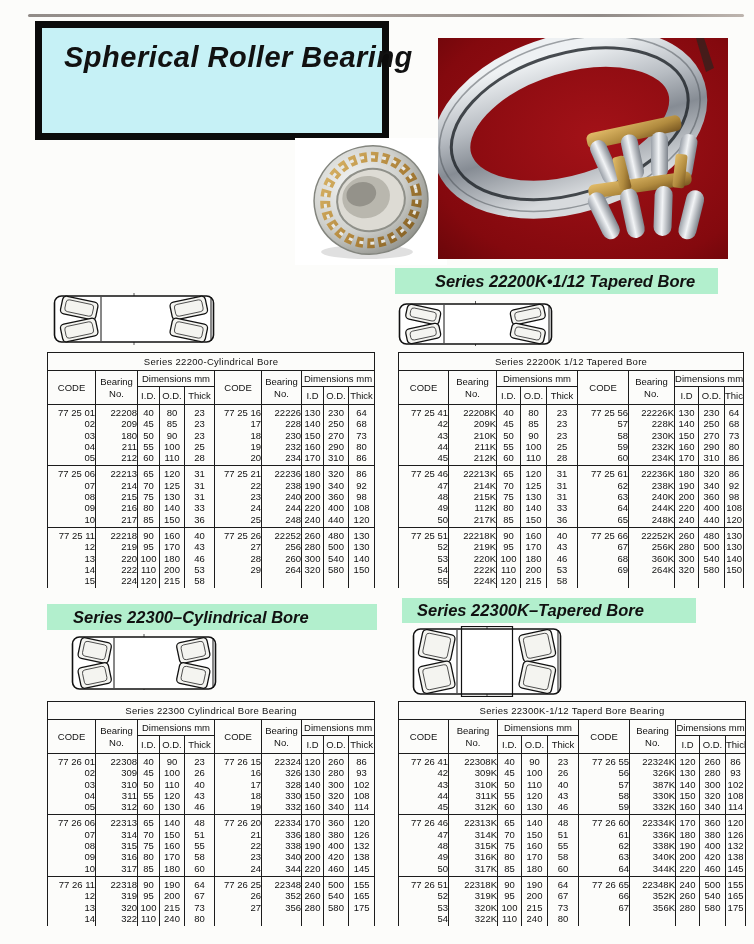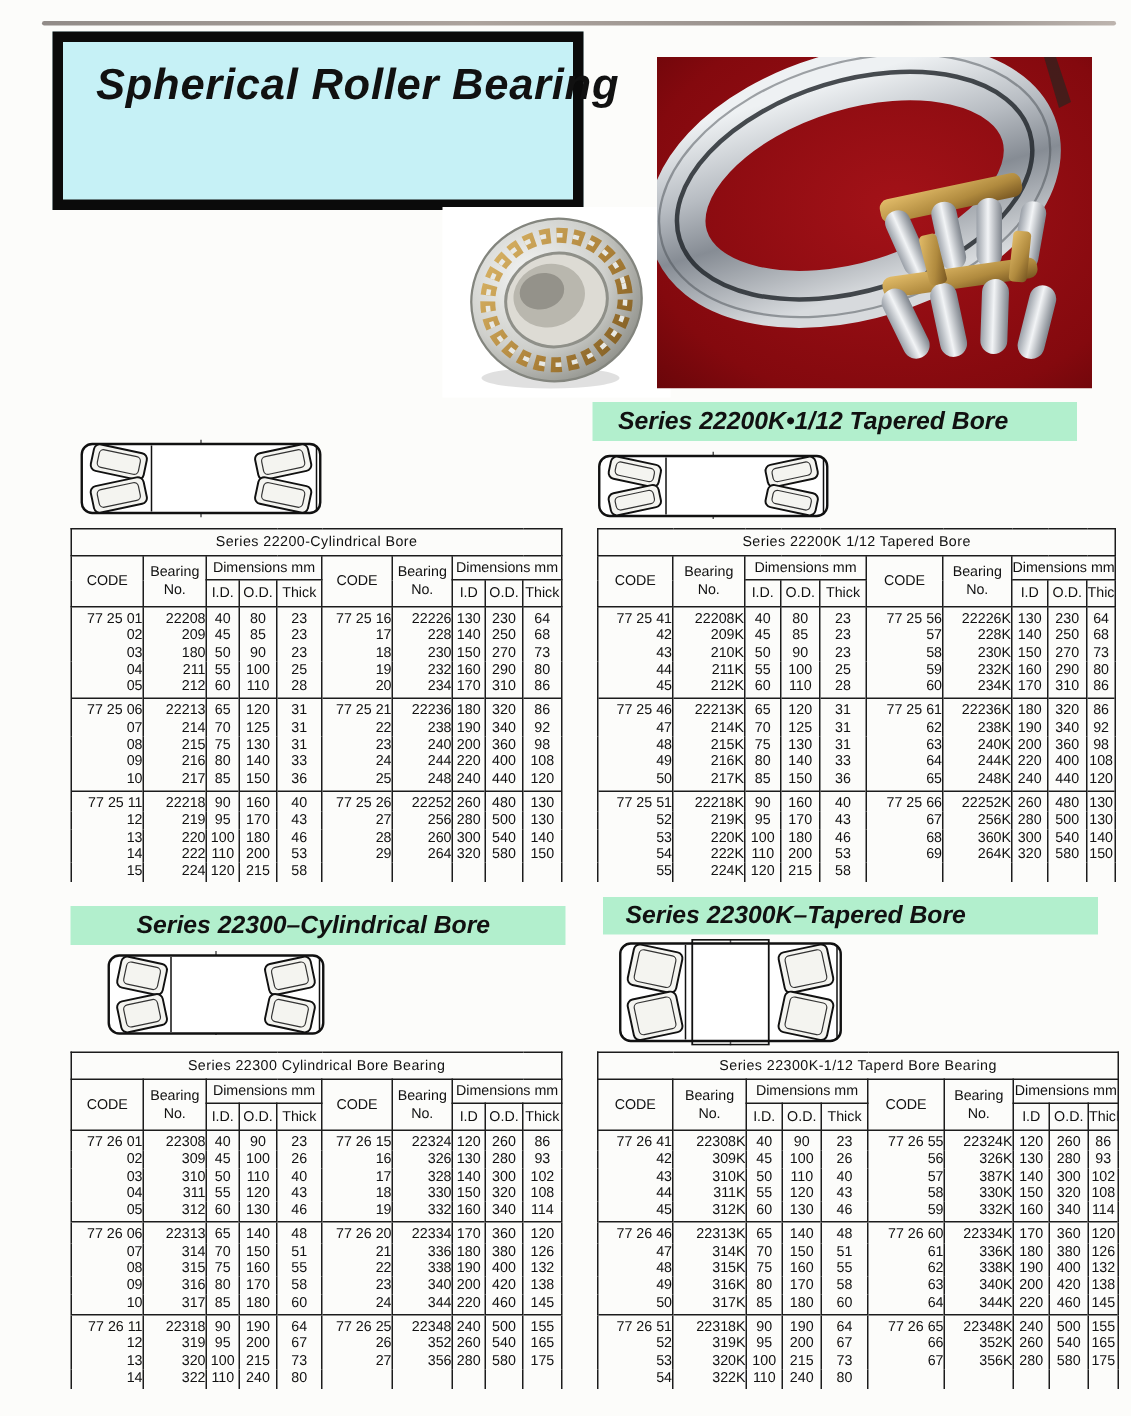--- a/index.html
+++ b/index.html
@@ -20,23 +20,23 @@
   .title-ko{font-size:25px;font-weight:bold;letter-spacing:7px;margin:10px 0 0 24px;white-space:nowrap;}
   
   .photo{position:absolute;}
   .photo.small{left:295px;top:138px;width:152px;height:127px;background:#ffffff;}
   .photo.large{left:438px;top:38px;width:290px;height:221px;}
   .photo svg{display:block;}
   
   .banner{position:absolute;background:#b2efcd;display:flex;align-items:center;}
   .banner span{font-weight:bold;font-style:italic;font-size:16.5px;white-space:nowrap;}
   .banner-0{left:48px;top:262px;width:242px;height:25px;}   .banner-0 span{margin-left:13px;}
-  .banner-1{left:395px;top:268px;width:323px;height:26px;}  .banner-1 span{margin-left:17px;}
-  .banner-2{left:47px;top:604px;width:330px;height:26px;}   .banner-2 span{margin-left:44px;}
-  .banner-3{left:402px;top:598px;width:330px;height:25px;}  .banner-3 span{margin-left:15px;}
+  .banner-1{left:395px;top:268px;width:323px;height:26px;justify-content:center;}  .banner-1 span{margin-left:17px;}
+  .banner-2{left:47px;top:604px;width:330px;height:26px;}   .banner-2 span{margin-left:26px;}
+  .banner-3{left:402px;top:598px;width:294px;height:25px;}  .banner-3 span{margin-left:15px;}
   
   .diag{position:absolute;}
   .diag-0{left:53px;top:293px;width:162px;height:52px;}
   .diag-1{left:398px;top:301px;width:155px;height:46px;}
   .diag-2{left:71px;top:634px;width:146px;height:58px;}
   .diag-3{left:412px;top:626px;width:150px;height:71px;}
   
   .tablewrap{position:absolute;}
   .tw-0{left:47px;top:352px;width:327px;}
   .tw-1{left:398px;top:352px;width:345px;}
@@ -614,21 +614,21 @@
             <td class="c-dim">130</td>
             <td class="c-dim">31</td>
             <td class="c-code">63</td>
             <td class="c-bear">240K</td>
             <td class="c-dim">200</td>
             <td class="c-dim">360</td>
             <td class="c-dim">98</td>
           </tr>
           <tr>
             <td class="c-code">49</td>
-            <td class="c-bear">216K</td>
+            <td class="c-bear">112K</td>
             <td class="c-dim">80</td>
             <td class="c-dim">140</td>
             <td class="c-dim">33</td>
             <td class="c-code">64</td>
             <td class="c-bear">244K</td>
             <td class="c-dim">220</td>
             <td class="c-dim">400</td>
             <td class="c-dim">108</td>
           </tr>
           <tr>

